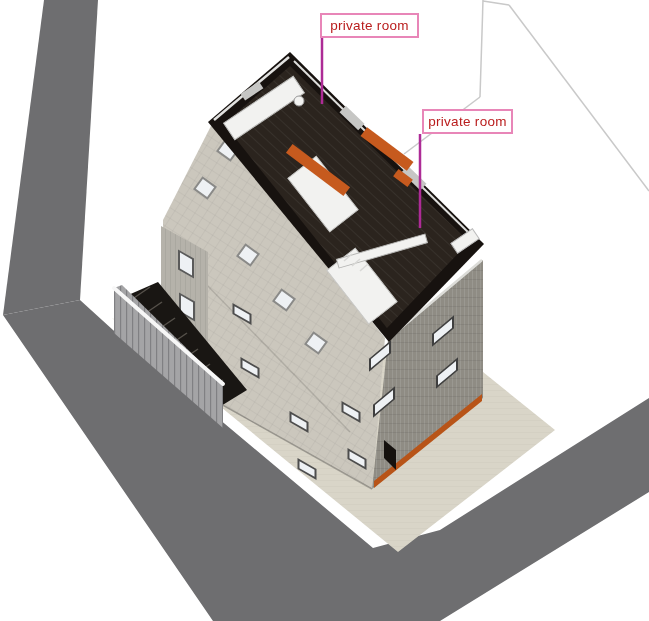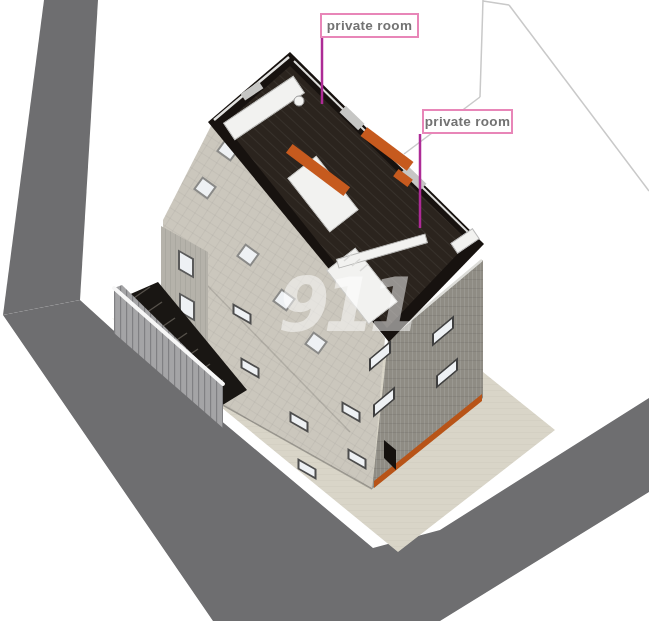--- a/index.html
+++ b/index.html
@@ -1,20 +1,20 @@
 <!DOCTYPE html>
 <html><head>
 <meta charset="utf-8">
 <style>
   html,body{margin:0;padding:0;background:#fff;}
   #stage{position:relative;width:649px;height:621px;background:#ffffff;overflow:hidden;
          font-family:"Liberation Sans",sans-serif;}
   #scene{position:absolute;left:0;top:0;}
   .anno{position:absolute;background:#ffffff;border:2px solid #e886b8;
-        color:#737373;font-size:13.5px;font-weight:700;letter-spacing:.3px;
+        color:#b91c1c;font-size:13.5px;font-weight:400;letter-spacing:.3px;
         display:flex;align-items:center;justify-content:center;box-sizing:border-box;}
   #anno1{left:320px;top:13px;width:99px;height:25px;}
   #anno2{left:422px;top:109px;width:91px;height:25px;}
   #watermark{position:absolute;left:278px;top:258px;width:120px;height:100px;
              font-family:"DejaVu Sans",sans-serif;font-weight:bold;font-style:italic;
              font-size:74px;line-height:95px;color:rgba(255,255,255,0.50);
              letter-spacing:-6px;pointer-events:none;}
 </style>
 </head>
 <body>
@@ -143,18 +143,17 @@
   </g>
   <polygon points="114,288 122,285 223,384 223,428 114,333" fill="url(#fenceSlats)"></polygon>
   <line x1="114" y1="288" x2="223" y2="384" stroke-linecap="round" stroke-width="4" stroke="#f7f7f7"></line>
 
   <g stroke-width="2.5" stroke="#ad2b96">
     <line x1="322" y1="37" x2="322" y2="104"></line>
     <line x1="420" y1="134" x2="420" y2="228"></line>
   </g>
 </svg>
 
-<div id="watermark">911</div>
 
 <div id="anno1" class="anno" style="border-color: rgb(232, 134, 184);">private room</div>
 <div id="anno2" class="anno" style="border-color: rgb(232, 134, 184);">private room</div>
 
 </div>
 
 </body></html>

